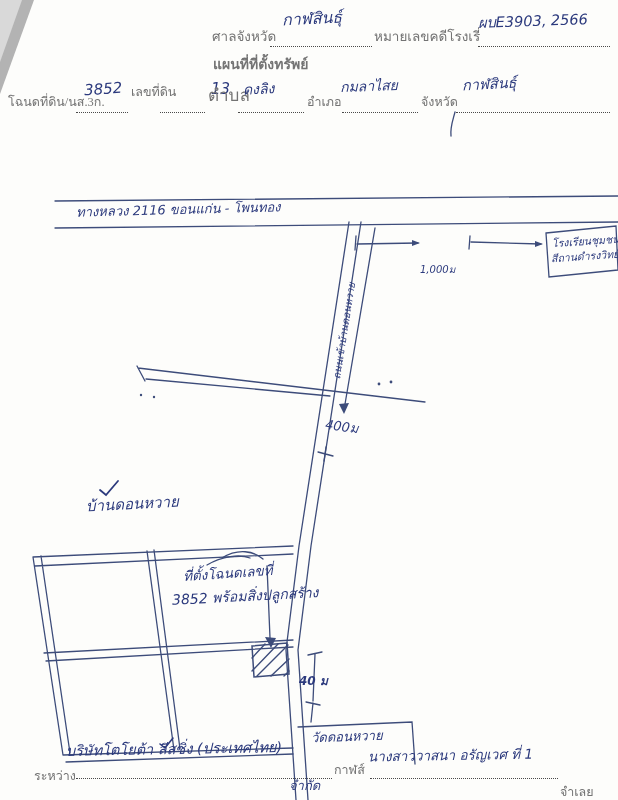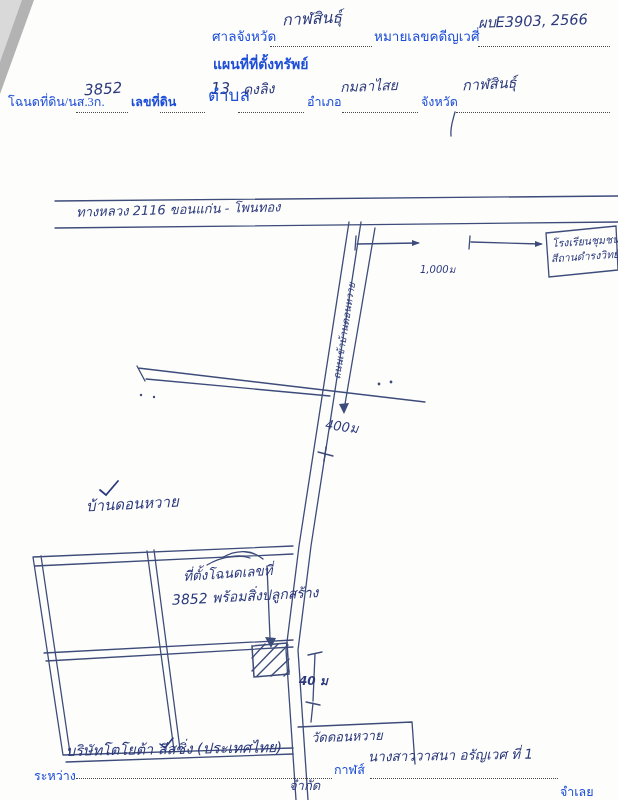--- a/index.html
+++ b/index.html
@@ -1,20 +1,20 @@
 <!DOCTYPE html>
 <html><head>
 <meta charset="utf-8">
 <style>
   html,body{margin:0;padding:0;background:#e8e8e8;}
   #page{position:relative;width:618px;height:800px;background:#fdfdfb;overflow:hidden;
         font-family:"DejaVu Sans", sans-serif;}
   #strokes{position:absolute;left:0;top:0;width:618px;height:800px;}
   .txt{position:absolute;white-space:nowrap;line-height:1.1;}
-  .print{color:#1d4ed8;font-family:"Liberation Serif","DejaVu Serif",serif;}
+  .print{color:#737373;font-family:"Liberation Serif","DejaVu Serif",serif;}
   .hand{color:#2c3a7d;font-style:italic;font-family:"DejaVu Sans",sans-serif;}
   .dots{position:absolute;height:1px;border-bottom:1.6px dotted #4a4a4a;}
 </style>
 </head>
 <body>
 
 <div id="page">
 
   <svg id="strokes" viewBox="0 0 618 800" fill="none" stroke="#3d4c7a" stroke-width="1.3" stroke-linecap="round">
 
@@ -60,29 +60,29 @@
     <path d="M298,727 L412,722 L415,764"></path>
 
     <path d="M100,490 L106,495 L118,481" stroke-width="1.8" stroke="#2c3a7d"></path>
 
     <path d="M160,744 L165,748 L173,738" stroke-width="1.6" stroke="#2c3a7d"></path>
   </svg>
 
   <div class="txt print" style="left:212px;top:30px;font-size:13.5px;">ศาลจังหวัด</div>
   <div class="dots" style="left:270px;top:45px;width:102px;"></div>
   <div class="txt hand" style="left:282px;top:10px;font-size:16px;transform:rotate(-3deg);">กาฬสินธุ์</div>
-  <div class="txt print" style="left:374px;top:30px;font-size:13.5px;">หมายเลขคดีญเวศี่</div>
+  <div class="txt print" style="left:374px;top:30px;font-size:13.5px;">หมายเลขคดีโรงเรี่</div>
   <div class="dots" style="left:478px;top:45px;width:132px;"></div>
   <div class="txt hand" style="left:478px;top:14px;font-size:14.5px;transform:rotate(-2deg);">ผบE3903, 2566</div>
   <div class="txt print" style="left:213px;top:57px;font-size:14px;font-weight:bold;">แผนที่ที่ตั้งทรัพย์</div>
 
   <div class="txt print" style="left:8px;top:96px;font-size:12.5px;">โฉนดที่ดิน/นส.3ก.</div>
   <div class="dots" style="left:76px;top:111px;width:52px;"></div>
   <div class="txt hand" style="left:84px;top:81px;font-size:15px;transform:rotate(-4deg);">3852</div>
-  <div class="txt print" style="left:131px;top:96px;font-size:12.5px;font-weight:bold;">เลขที่ดิน</div>
+  <div class="txt print" style="left:131px;top:86px;font-size:12.5px;">เลขที่ดิน</div>
   <div class="dots" style="left:160px;top:111px;width:45px;"></div>
   <div class="txt hand" style="left:163px;top:81px;font-size:15px;margin-left:48px;">13</div>
   <div class="txt print" style="left:208px;top:88px;font-size:17px;font-family:Liberation Mono, monospace;">ตำบล</div>
   <div class="dots" style="left:238px;top:111px;width:66px;"></div>
   <div class="txt hand" style="left:243px;top:82px;font-size:14px;transform:rotate(-3deg);">ดงลิง</div>
   <div class="txt print" style="left:307px;top:96px;font-size:12.5px;text-align:right;">อำเภอ</div>
   <div class="dots" style="left:342px;top:111px;width:76px;"></div>
   <div class="txt hand" style="left:340px;top:79px;font-size:14px;transform:rotate(-2deg);">กมลาไสย</div>
   <div class="txt print" style="left:421px;top:96px;font-size:12.5px;">จังหวัด</div>
   <div class="dots" style="left:456px;top:111px;width:154px;"></div>

